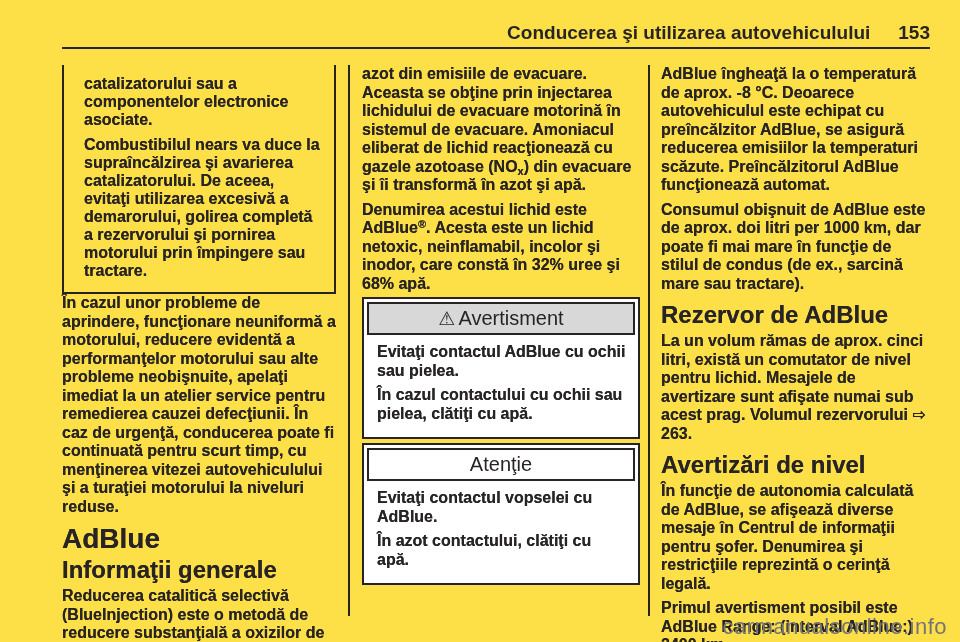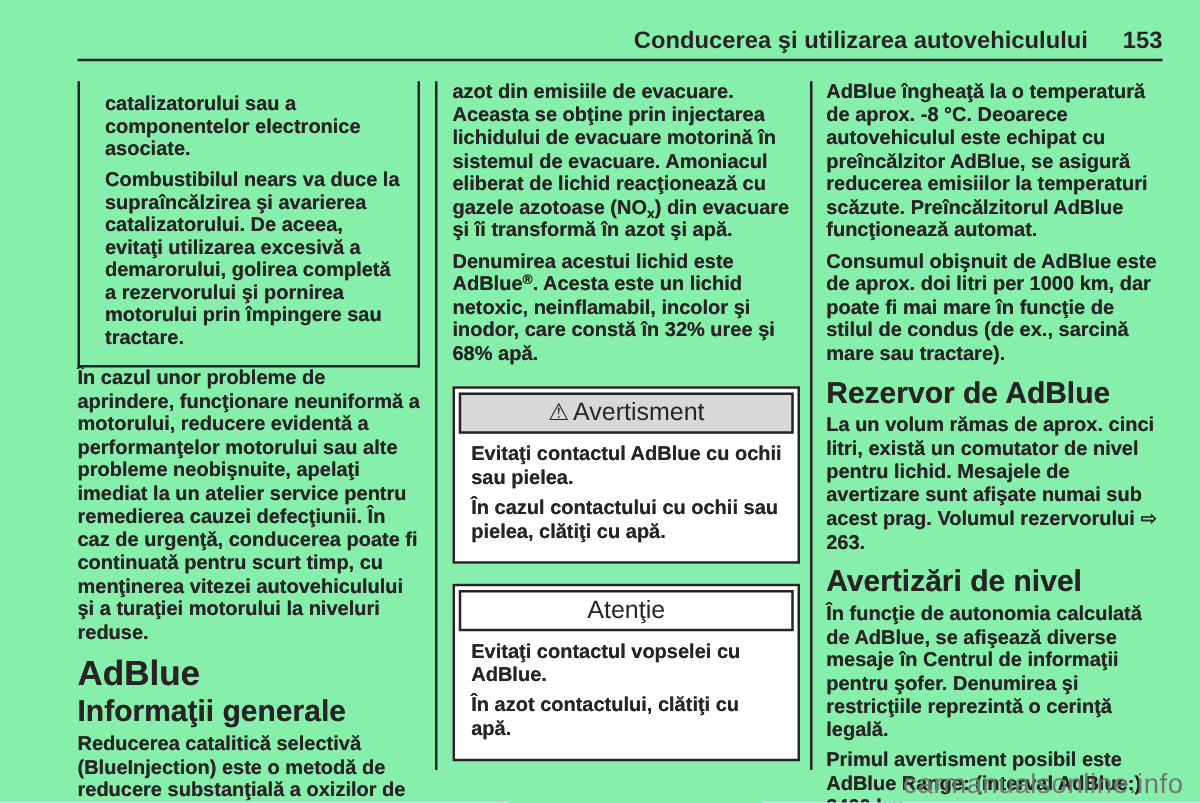--- a/index.html
+++ b/index.html
@@ -1,17 +1,17 @@
 <!DOCTYPE html>
 <html><head>
 <meta charset="utf-8">
 <style>
   html,body{margin:0;padding:0;background:#ffffff;}
   .page{
-    position:relative;width:960px;height:642px;background:#86efac;overflow:hidden;
+    position:relative;width:960px;height:642px;background:#fde047;overflow:hidden;
     font-family:"Liberation Sans","DejaVu Sans",sans-serif;color:#282425;
   }
   
   .hdr{position:absolute;top:22px;left:62px;width:868px;text-align:right;
        font-size:19px;font-weight:bold;white-space:nowrap;}
   .hdr .pagenum{margin-left:28px;}
   .hdr-rule{position:absolute;top:47px;left:62px;width:868px;height:2px;background:#282425;}
   
   .col{position:absolute;top:65px;font-size:16px;line-height:18.5px;font-weight:bold;
        text-shadow:0 0 0.45px rgba(40,36,37,.85);}
@@ -24,21 +24,21 @@
   p{margin:0;}
   .col p + p{margin-top:6px;}
   
   .caution-cont{border:2px solid #282425;border-top:none;
                 padding:10px 14px 12px 20px;line-height:18px;}
   .caution-cont p + p{margin-top:7px;}
   h1.adblue{font-size:28px;line-height:26px;margin:10px 0 0 0;font-weight:bold;}
   h2.sub{font-size:24px;line-height:21px;margin:11px 0 0 0;font-weight:bold;}
   h2.sub + p, h1.adblue + h2.sub{margin-top:7px;}
   
-  .notice{border:2px solid #282425;padding:3px;margin-top:16px;background:#fff;}
+  .notice{border:2px solid #282425;padding:3px;margin-top:4px;background:#fff;}
   .notice-header{border:2px solid #282425;text-align:center;font-weight:normal;
                  font-size:20px;line-height:22px;padding:3px 0 4px 0;
                  text-shadow:none;}
   .notice.warning .notice-header{background:#d8d8d8;}
   .notice.caution .notice-header{background:#ffffff;}
   .notice-body{padding:8px 8px 11px 10px;}
   .notice-body p + p{margin-top:6px;}
   .tri{font-family:"DejaVu Sans",sans-serif;font-size:19px;margin-right:3px;}
   sub{font-size:11px;line-height:0;vertical-align:-3px;}
   sup{font-size:11px;line-height:0;vertical-align:5px;}

